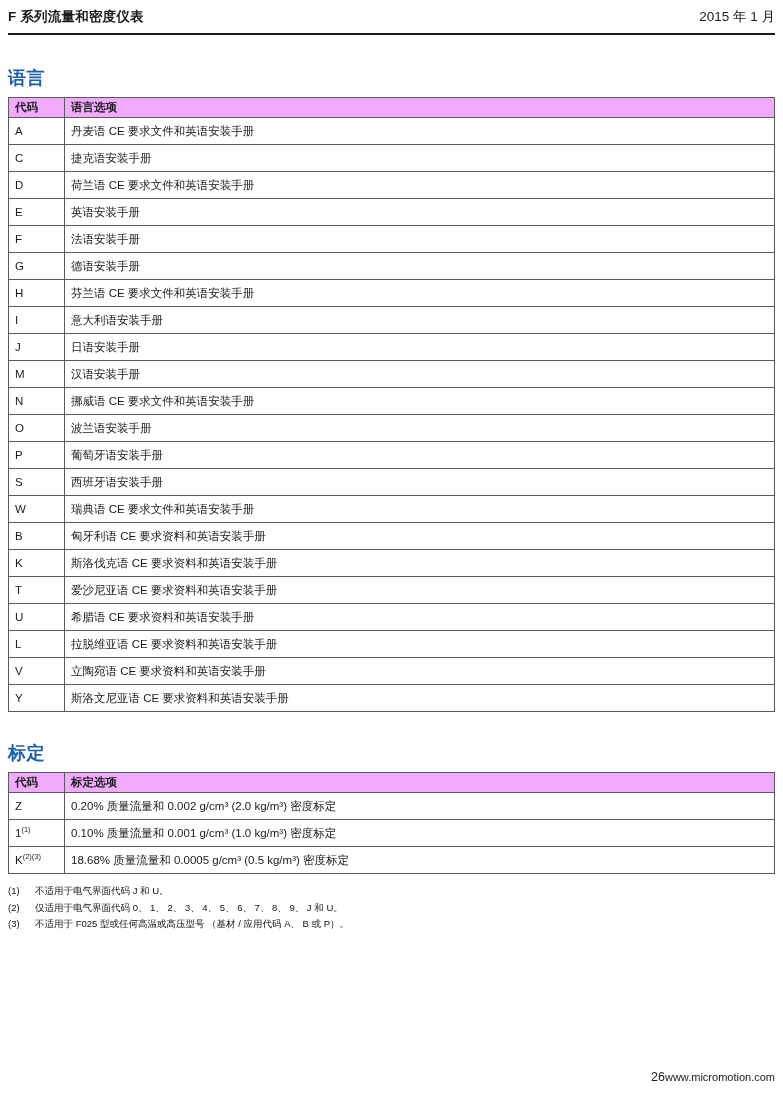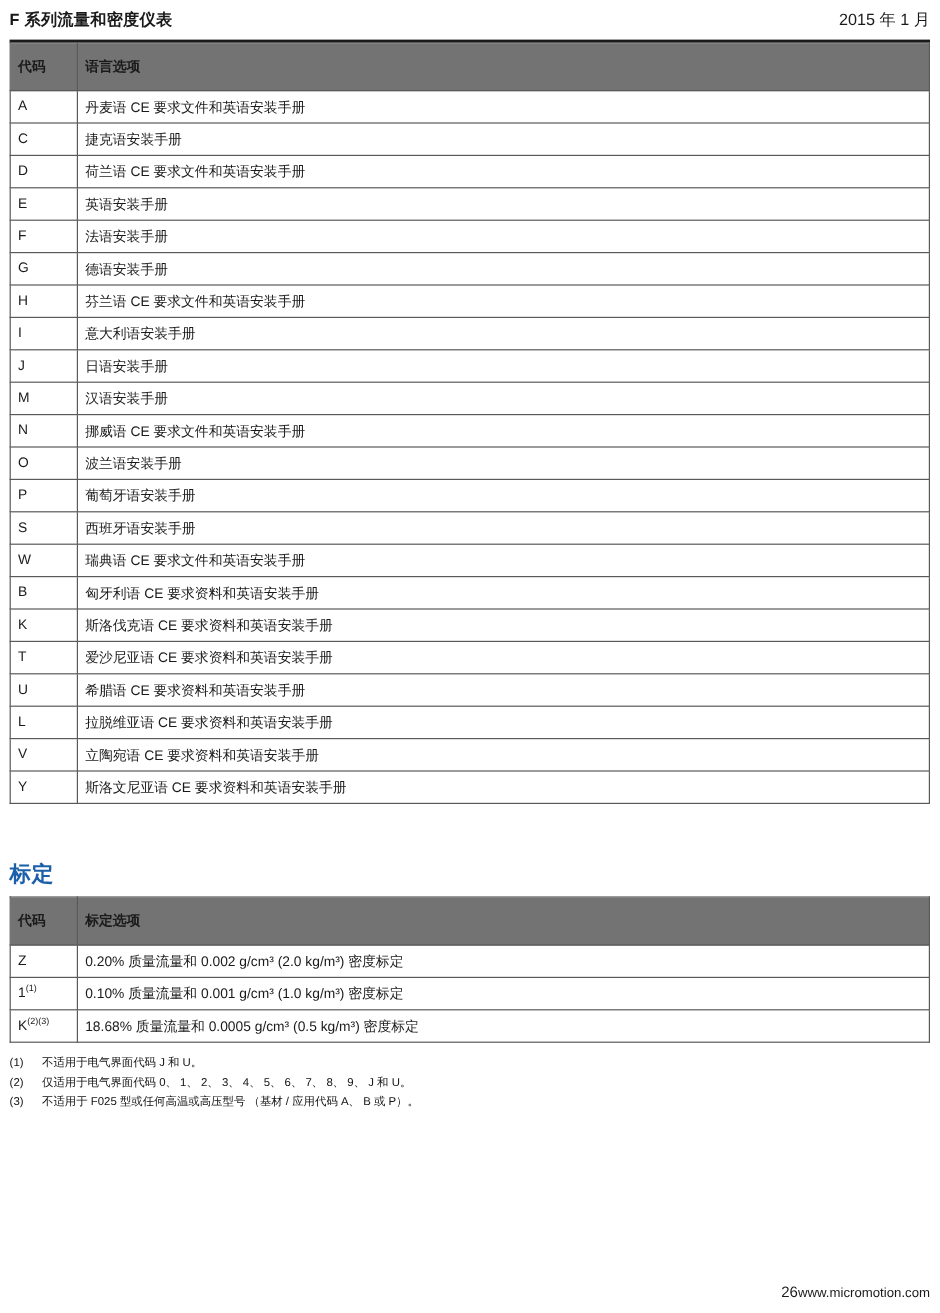--- a/index.html
+++ b/index.html
@@ -24,39 +24,39 @@
 
   
   .section-heading {
     color: #1b5faa;
     font-size: 18px;
     font-weight: 700;
     margin-top: 31px;
     margin-bottom: 7px;
     letter-spacing: .5px;
   }
-  .section-heading.cal { margin-top: 46px; }
+  .section-heading.cal { margin-top: 29px; }
 
   
   table.spec {
     width: 100%;
     border-collapse: collapse;
     border: 1.5px solid #3a3a3a;
   }
   table.spec th, table.spec td {
     border: 1px solid #5a5a5a;
     font-size: 11.5px;
     padding: 0 6px;
     vertical-align: middle;
     text-align: left;
   }
   table.spec th {
-    background: #737373;
+    background: #f0abfc;
     font-weight: 700;
-    height: 40px;
+    height: 20px;
   }
   table.spec td { height: 27px; }
   .col-code { width: 56px; }
   td.code-cell { vertical-align: middle; padding-top: 1px; }
   td.code-cell sup { font-size: 7.5px; vertical-align: super; line-height: 0; }
 
   
   .footnotes { margin-top: 9px; }
   .footnote { display: flex; font-size: 9.5px; line-height: 16.5px; color: #111; }
   .footnote .marker { width: 27px; flex: 0 0 27px; }
@@ -74,20 +74,21 @@
 </head>
 <body>
 
 <div class="page">
 
   <div class="doc-header">
     <span class="title">F 系列流量和密度仪表</span>
     <span class="date">2015 年 1 月</span>
   </div>
 
+  <h2 class="section-heading">语言</h2>
 
   <table class="spec">
     <colgroup>
         <col class="col-code">
         <col>
       </colgroup>
     <thead>
       <tr>
         <th>代码</th>
         <th>语言选项</th>

